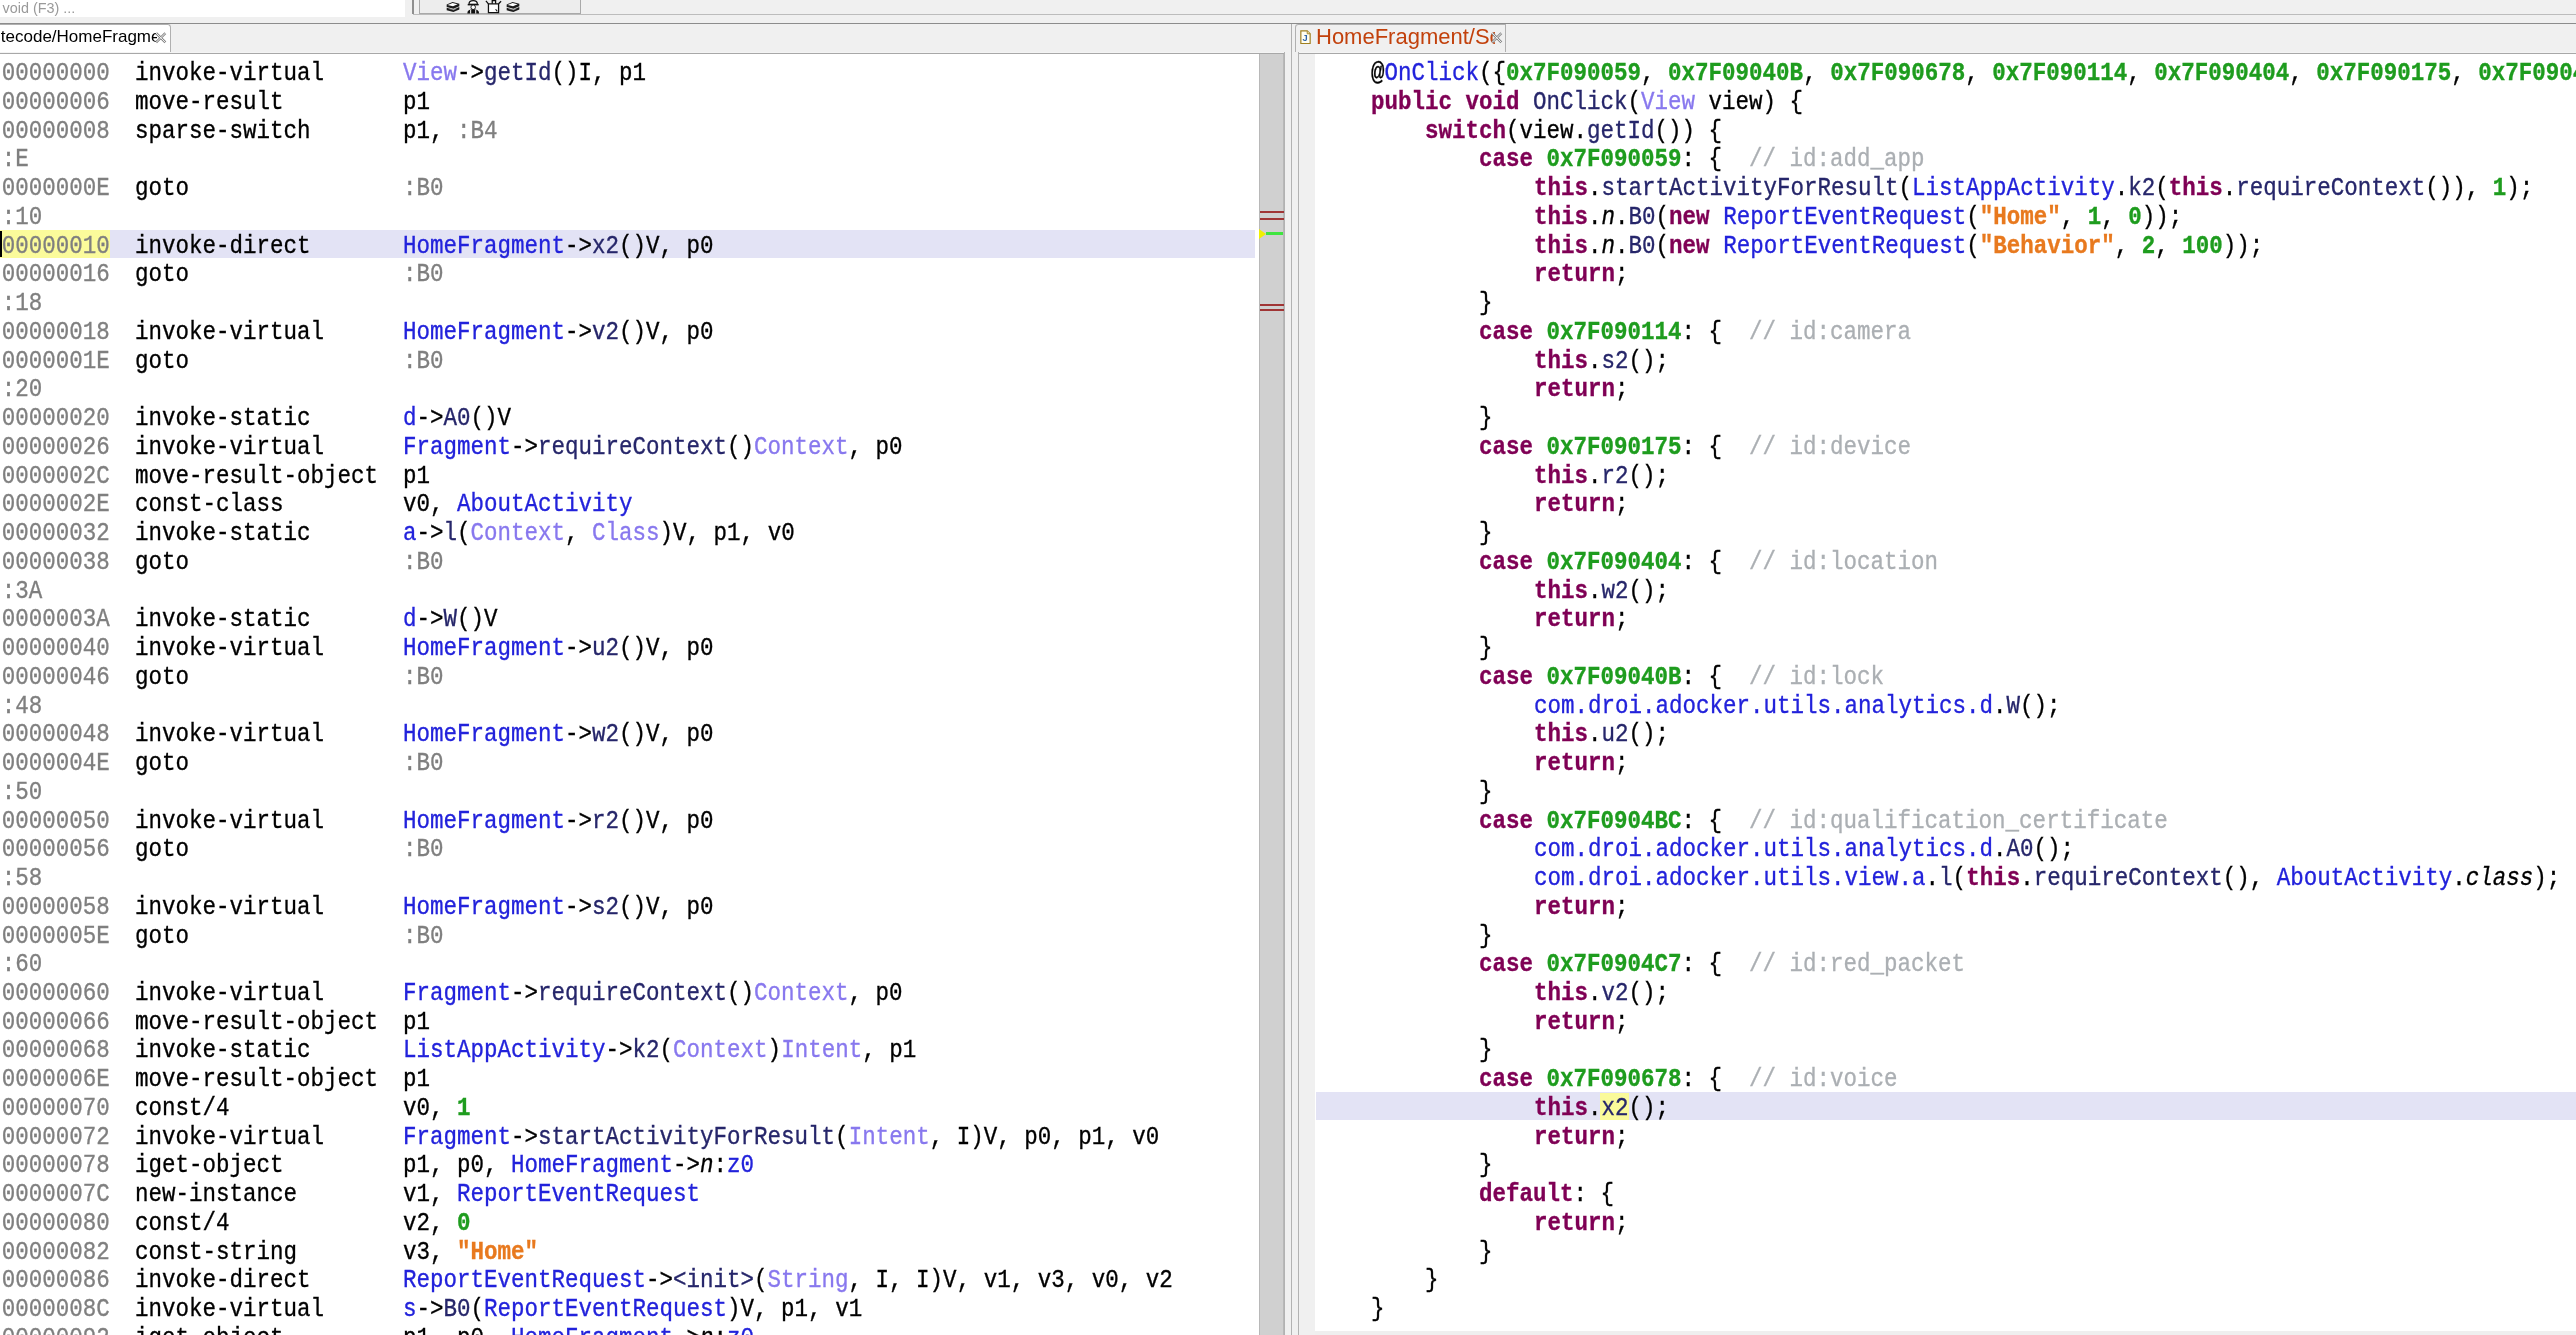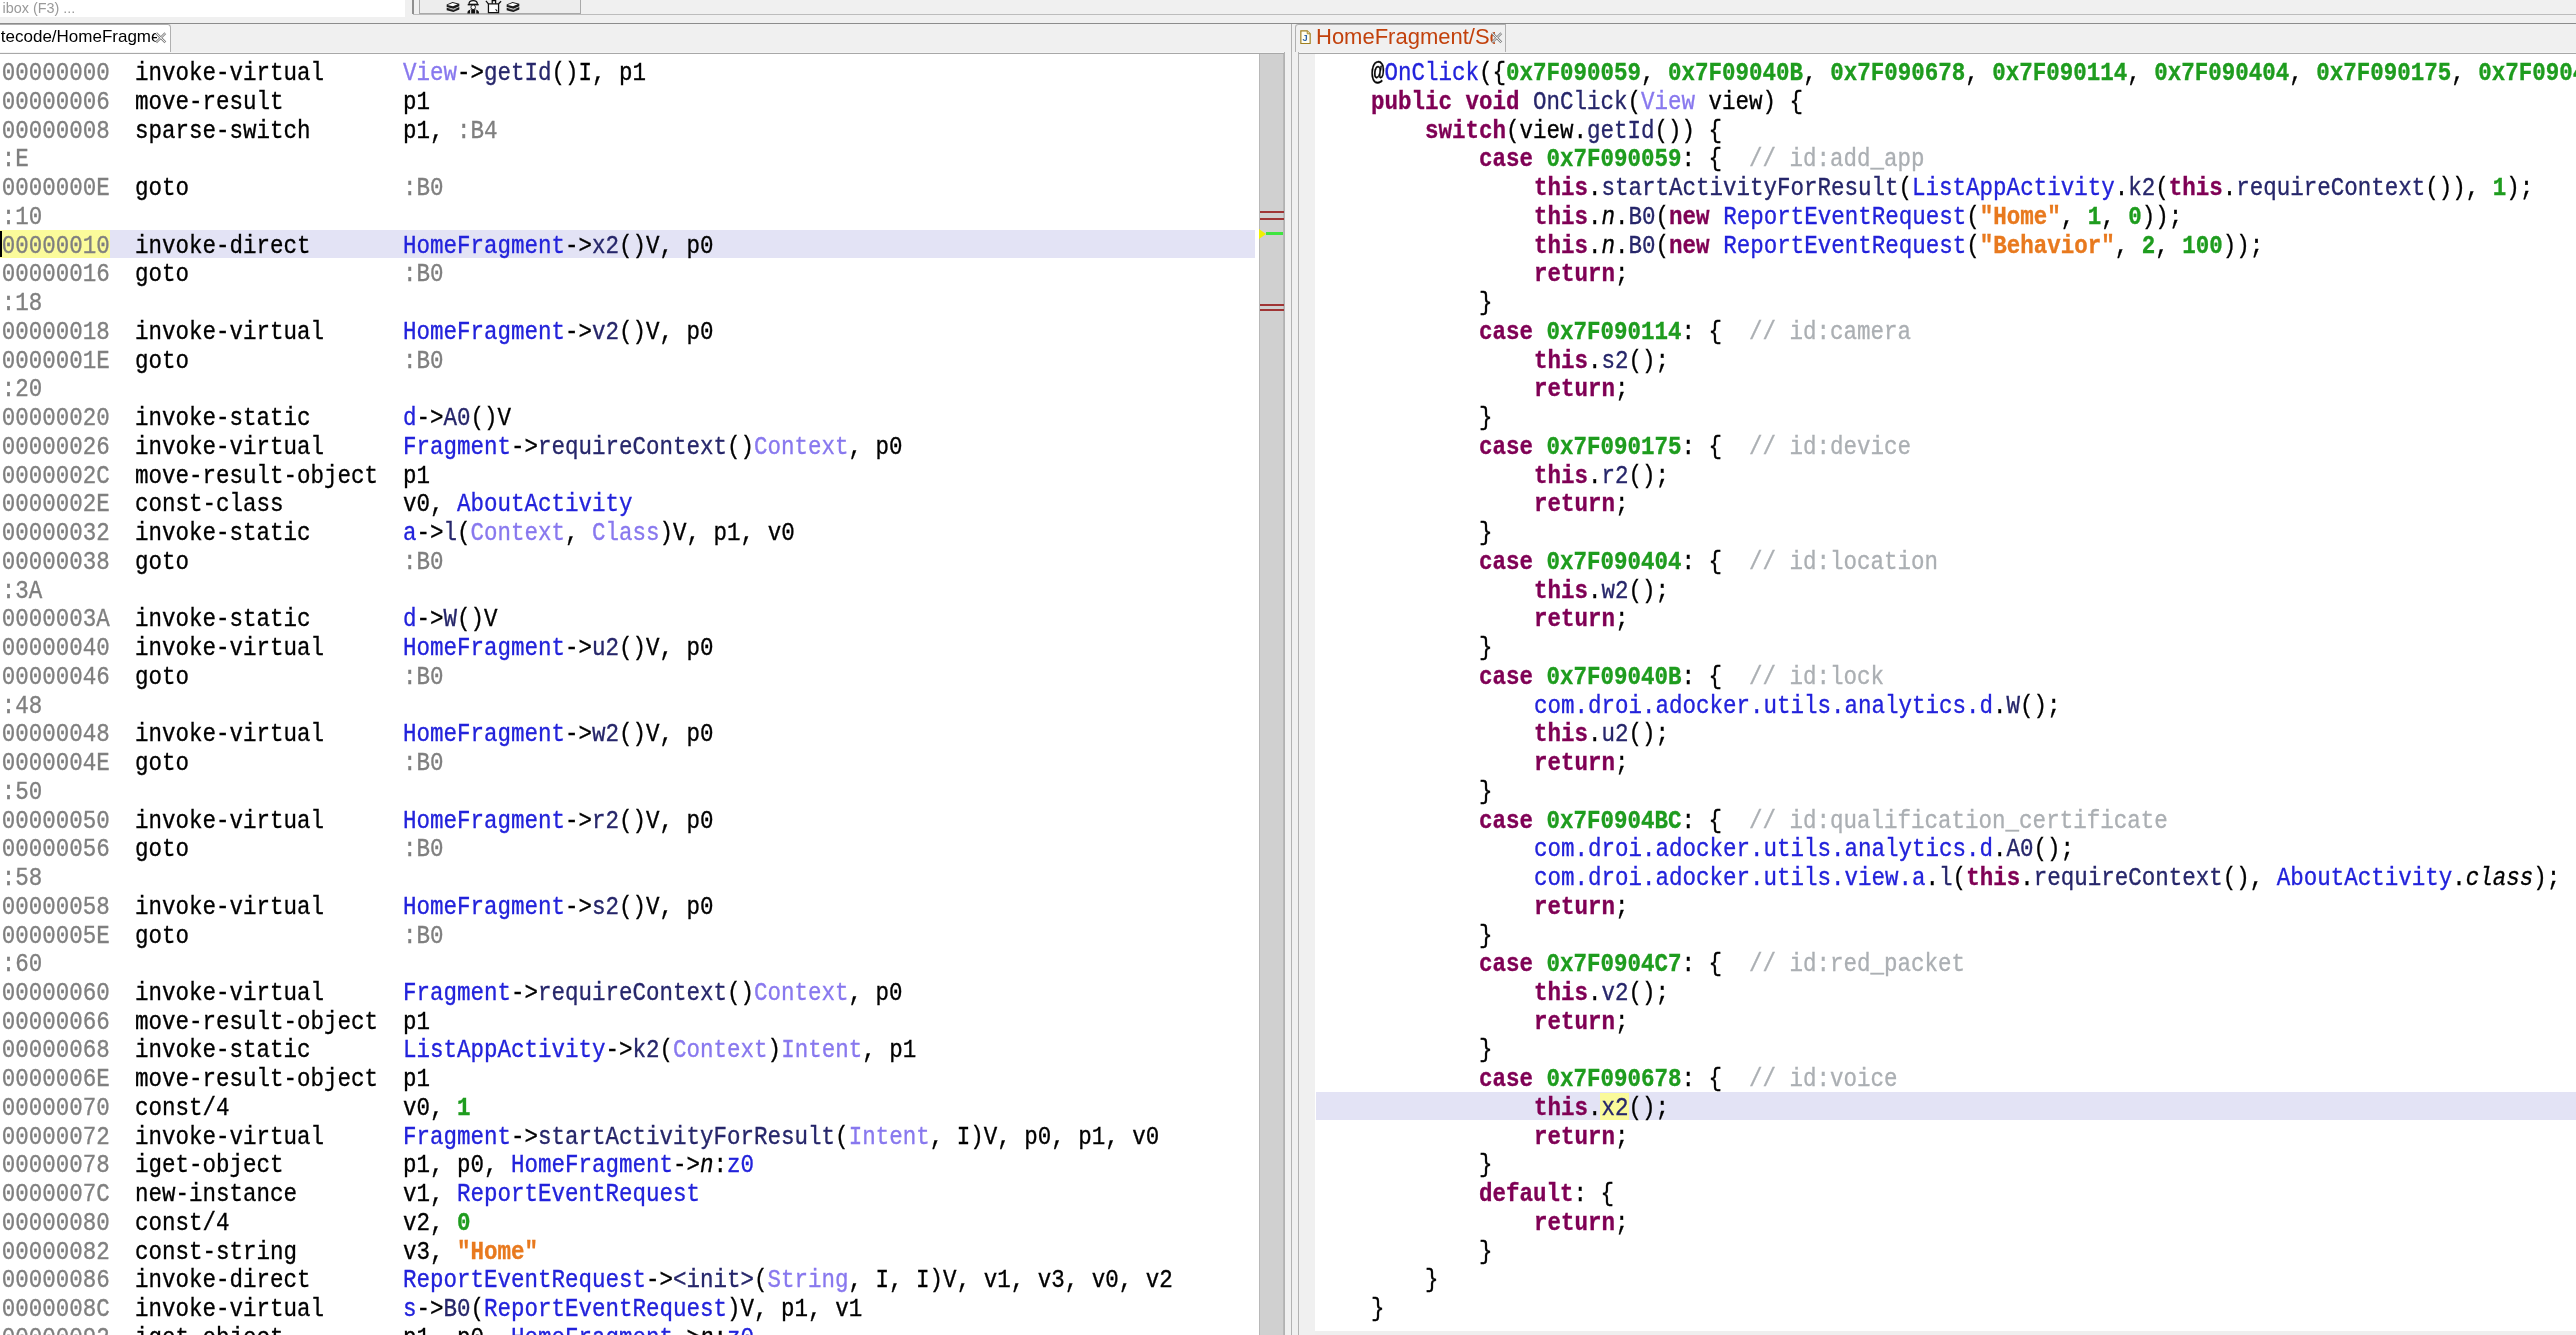--- a/index.html
+++ b/index.html
@@ -12,21 +12,21 @@
 .gr{color:#1e9c1e;font-weight:bold}
 .orr{color:#e8791e;font-weight:bold}
 .kw{color:#7f0055;font-weight:bold}
 .cm{color:#abafb3}
 .m{}
 .it{font-style:italic}
 </style></head><body>
 
 <div class="abs" style="left:0;top:0;width:2576px;height:24px;background:#f0f0f0"></div>
 <div class="abs" style="left:0;top:0;width:405px;height:17px;background:#fff"></div>
-<div class="abs" style="left:2.5px;top:0;width:338px;height:17px;line-height:17px;font-size:14.4px;color:#9a9a9a">ibox (F3) ...</div>
+<div class="abs" style="left:2.5px;top:0;width:338px;height:17px;line-height:17px;font-size:14.4px;color:#9a9a9a">void (F3) ...</div>
 <div class="abs" style="left:412px;top:0;width:1.7px;height:14.4px;background:#8f8f8f"></div>
 <div class="abs" style="left:413px;top:14.4px;width:2163px;height:0.8px;background:#bcbcbc"></div>
 <div class="abs" style="left:419px;top:0;width:162px;height:14.4px;background:#ededed;border:0.8px solid #a9a9a9;border-top:none"></div>
 <svg class="abs" style="left:445px;top:0.8px" width="16" height="12" viewBox="0 0 19 14">
     <path d="M2 4 L9 1 L17 3 L17 6 L10 9 L2 7 Z" fill="#1a1a1a"></path>
     <path d="M3 4.6 L9 2.2 L15 3.7 L9.5 6 Z" fill="#fff"></path>
     <path d="M2 8 L10 10 L17 7 L17 10 L10 13 L2 11 Z" fill="#1a1a1a"></path>
     <path d="M3 8.8 L9.5 10.4 L15 8.6 L9.8 11 Z" fill="#fff"></path>
   </svg>
 <svg class="abs" style="left:466px;top:0px" width="14.4" height="13.5" viewBox="0 0 17 16">

